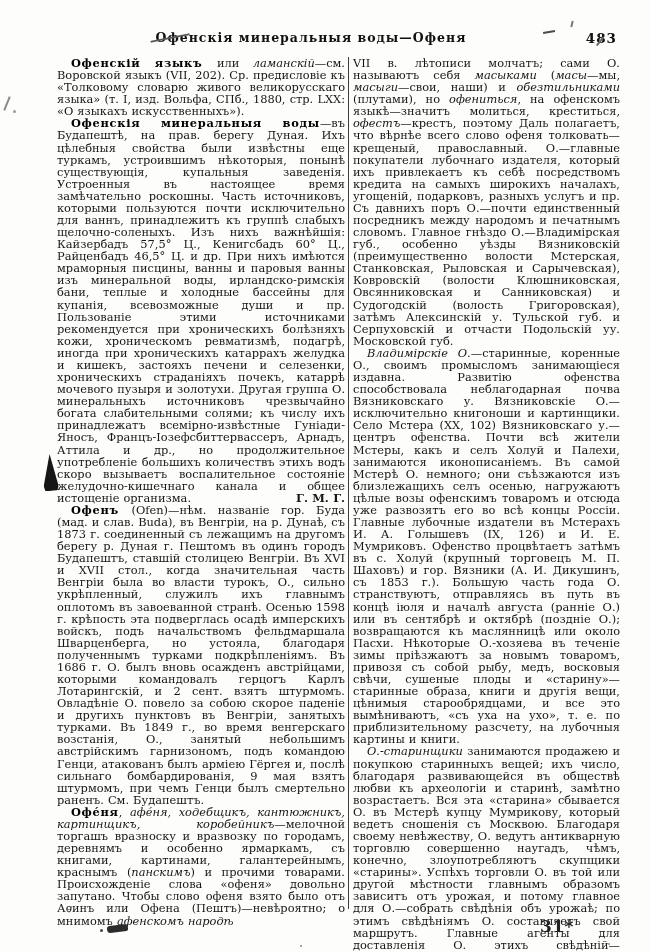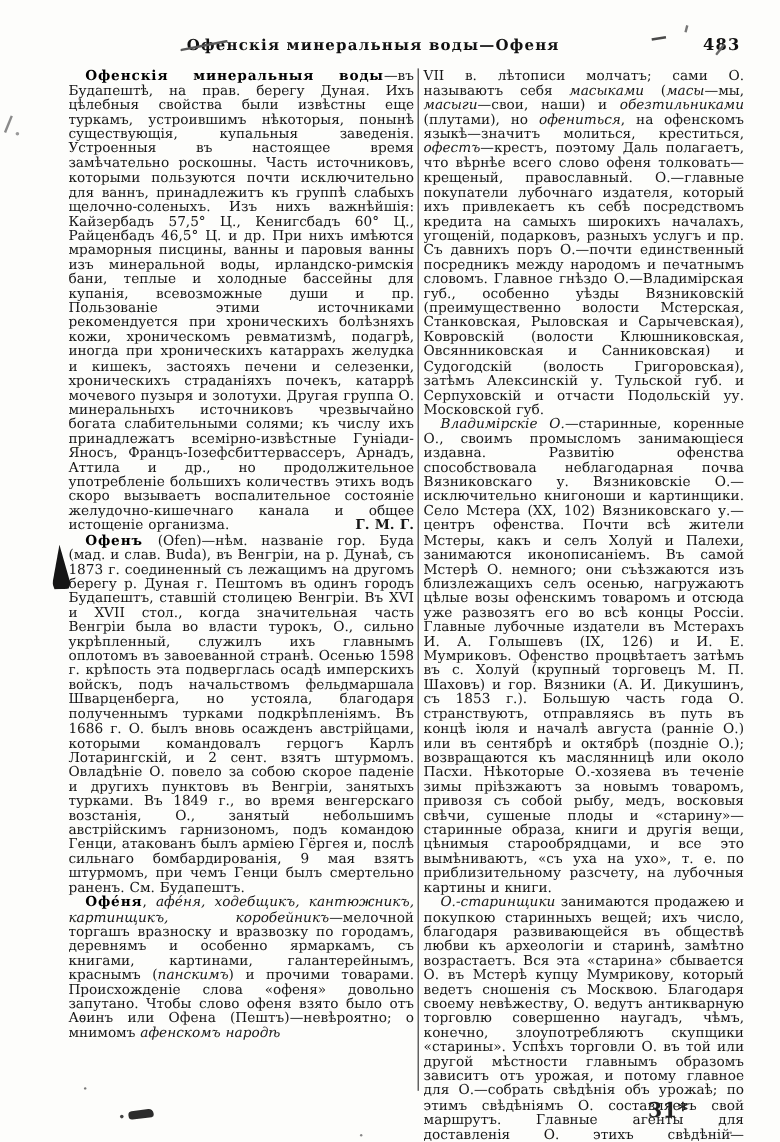--- a/index.html
+++ b/index.html
@@ -73,20 +73,21 @@
 <div class="page">
 
   <div class="running-head">
     <div class="running-title">Офенскія минеральныя воды—Офеня</div>
     <div class="page-number">483</div>
   </div>
 
   <div class="column-rule"></div>
 
   <div class="col col-left" id="col-left">
+      <p class="indent"><span class="seg-b">Офенскій языкъ </span><span class="seg-n">или </span><span class="seg-i">ламанскій</span><span class="seg-n">—см. Воровской языкъ (VII, 202). Ср. предисловіе къ «Толковому словарю живого великорусскаго языка» (т. I, изд. Вольфа, СПб., 1880, стр. LXX: «О языкахъ искусственныхъ»).</span></p>
       <p class="indent"><span class="seg-b">Офенскія минеральныя воды</span><span class="seg-n">—въ Будапештѣ, на прав. берегу Дуная. Ихъ цѣлебныя свойства были извѣстны еще туркамъ, устроившимъ нѣкоторыя, понынѣ существующія, купальныя заведенія. Устроенныя въ настоящее время замѣчательно роскошны. Часть источниковъ, которыми пользуются почти исключительно для ваннъ, принадлежитъ къ группѣ слабыхъ щелочно-соленыхъ. Изъ нихъ важнѣйшія: Кайзербадъ 57,5° Ц., Кенигсбадъ 60° Ц., Райценбадъ 46,5° Ц. и др. При нихъ имѣются мраморныя писцины, ванны и паровыя ванны изъ минеральной воды, ирландско-римскія бани, теплые и холодные бассейны для купанія, всевозможные души и пр. Пользованіе этими источниками рекомендуется при хроническихъ болѣзняхъ кожи, хроническомъ ревматизмѣ, подагрѣ, иногда при хроническихъ катаррахъ желудка и кишекъ, застояхъ печени и селезенки, хроническихъ страданіяхъ почекъ, катаррѣ мочевого пузыря и золотухи. Другая группа О. минеральныхъ источниковъ чрезвычайно богата слабительными солями; къ числу ихъ принадлежатъ всемірно-извѣстные Гуніади-Яносъ, Францъ-Іозефсбиттервассеръ, Арнадъ, Аттила и др., но продолжительное употребленіе большихъ количествъ этихъ водъ скоро вызываетъ воспалительное состояніе желудочно-кишечнаго канала и общее истощеніе организма. </span><span class="seg-sig">Г. М. Г.</span></p>
       <p class="indent"><span class="seg-b">Офенъ </span><span class="seg-n">(Ofen)—нѣм. названіе гор. Буда (мад. и слав. Buda), въ Венгріи, на р. Дунаѣ, съ 1873 г. соединенный съ лежащимъ на другомъ берегу р. Дуная г. Пештомъ въ одинъ городъ Будапештъ, ставшій столицею Венгріи. Въ XVI и XVII стол., когда значительная часть Венгріи была во власти турокъ, О., сильно укрѣпленный, служилъ ихъ главнымъ оплотомъ въ завоеванной странѣ. Осенью 1598 г. крѣпость эта подверглась осадѣ имперскихъ войскъ, подъ начальствомъ фельдмаршала Шварценберга, но устояла, благодаря полученнымъ турками подкрѣпленіямъ. Въ 1686 г. О. былъ вновь осажденъ австрійцами, которыми командовалъ герцогъ Карлъ Лотарингскій, и 2 сент. взятъ штурмомъ. Овладѣніе О. повело за собою скорое паденіе и другихъ пунктовъ въ Венгріи, занятыхъ турками. Въ 1849 г., во время венгерскаго возстанія, О., занятый небольшимъ австрійскимъ гарнизономъ, подъ командою Генци, атакованъ былъ арміею Гёргея и, послѣ сильнаго бомбардированія, 9 мая взятъ штурмомъ, при чемъ Генци былъ смертельно раненъ. См. Будапештъ.</span></p>
       <p class="indent"><span class="seg-b">Офе́ня</span><span class="seg-n">, </span><span class="seg-i">афе́ня, ходебщикъ, кантюжникъ, картинщикъ, коробейникъ</span><span class="seg-n">—мелочной торгашъ вразноску и вразвозку по городамъ, деревнямъ и особенно ярмаркамъ, съ книгами, картинами, галантерейнымъ, краснымъ (</span><span class="seg-i">панскимъ</span><span class="seg-n">) и прочими товарами. Происхожденіе слова «офеня» довольно запутано. Чтобы слово офеня взято было отъ Аѳинъ или Офена (Пештъ)—невѣроятно; о мнимомъ </span><span class="seg-i">афенскомъ народѣ</span></p>
     </div>
   <div class="col col-right" id="col-right">
       <p class=""><span class="seg-n">VII в. лѣтописи молчатъ; сами О. называютъ себя </span><span class="seg-i">масыками</span><span class="seg-n"> (</span><span class="seg-i">масы</span><span class="seg-n">—мы, </span><span class="seg-i">масыги</span><span class="seg-n">—свои, наши) и </span><span class="seg-i">обезтильниками</span><span class="seg-n"> (плутами), но </span><span class="seg-i">офениться</span><span class="seg-n">, на офенскомъ языкѣ—значитъ молиться, креститься, </span><span class="seg-i">офестъ</span><span class="seg-n">—крестъ, поэтому Даль полагаетъ, что вѣрнѣе всего слово офеня толковать—крещеный, православный. О.—главные покупатели лубочнаго издателя, который ихъ привлекаетъ къ себѣ посредствомъ кредита на самыхъ широкихъ началахъ, угощеній, подарковъ, разныхъ услугъ и пр. Съ давнихъ поръ О.—почти единственный посредникъ между народомъ и печатнымъ словомъ. Главное гнѣздо О.—Владимірская губ., особенно уѣзды Вязниковскій (преимущественно волости Мстерская, Станковская, Рыловская и Сарычевская), Ковровскій (волости Клюшниковская, Овсянниковская и Санниковская) и Судогодскій (волость Григоровская), затѣмъ Алексинскій у. Тульской губ. и Серпуховскій и отчасти Подольскій уу. Московской губ.</span></p>
       <p class="indent"><span class="seg-i">Владимірскіе О.</span><span class="seg-n">—старинные, коренные О., своимъ промысломъ занимающіеся издавна. Развитію офенства способствовала неблагодарная почва Вязниковскаго у. Вязниковскіе О.—исключительно книгоноши и картинщики. Село Мстера (XX, 102) Вязниковскаго у.—центръ офенства. Почти всѣ жители Мстеры, какъ и селъ Холуй и Палехи, занимаются иконописаніемъ. Въ самой Мстерѣ О. немного; они съѣзжаются изъ близлежащихъ селъ осенью, нагружаютъ цѣлые возы офенскимъ товаромъ и отсюда уже развозятъ его во всѣ концы Россіи. Главные лубочные издатели въ Мстерахъ И. А. Голышевъ (IX, 126) и И. Е. Мумриковъ. Офенство процвѣтаетъ затѣмъ въ с. Холуй (крупный торговецъ М. П. Шаховъ) и гор. Вязники (А. И. Дикушинъ, съ 1853 г.). Большую часть года О. странствуютъ, отправляясь въ путь въ концѣ іюля и началѣ августа (ранніе О.) или въ сентябрѣ и октябрѣ (поздніе О.); возвращаются къ маслянницѣ или около Пасхи. Нѣкоторые О.-хозяева въ теченіе зимы пріѣзжаютъ за новымъ товаромъ, привозя съ собой рыбу, медъ, восковыя свѣчи, сушеные плоды и «старину»—старинные образа, книги и другія вещи, цѣнимыя старообрядцами, и все это вымѣниваютъ, «съ уха на ухо», т. е. по приблизительному разсчету, на лубочныя картины и книги.</span></p>
       <p class="indent"><span class="seg-i">О.-старинщики</span><span class="seg-n"> занимаются продажею и покупкою старинныхъ вещей; ихъ число, благодаря развивающейся въ обществѣ любви къ археологіи и старинѣ, замѣтно возрастаетъ. Вся эта «старина» сбывается О. въ Мстерѣ купцу Мумрикову, который ведетъ сношенія съ Москвою. Благодаря своему невѣжеству, О. ведутъ антикварную торговлю совершенно наугадъ, чѣмъ, конечно, злоупотребляютъ скупщики «старины». Успѣхъ торговли О. въ той или другой мѣстности главнымъ образомъ зависитъ отъ урожая, и потому главное для О.—собрать свѣдѣнія объ урожаѣ; по этимъ свѣдѣніямъ О. составляетъ свой маршрутъ. Главные агенты для доставленія О. этихъ свѣдѣній—содержатели постоялыхъ дворовъ, у которыхъ О. останавливаются. Свои маршруты О. обыкновенно скрываютъ другъ отъ друга, и оттого иногда въ нѣкоторыхъ мѣстахъ, чаще</span></p>
     </div>
 

